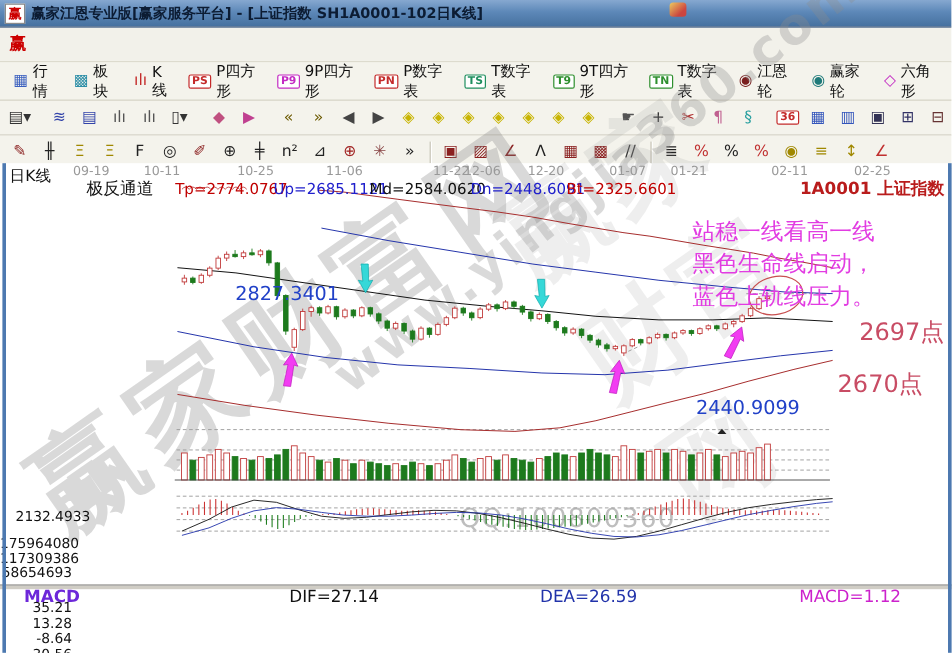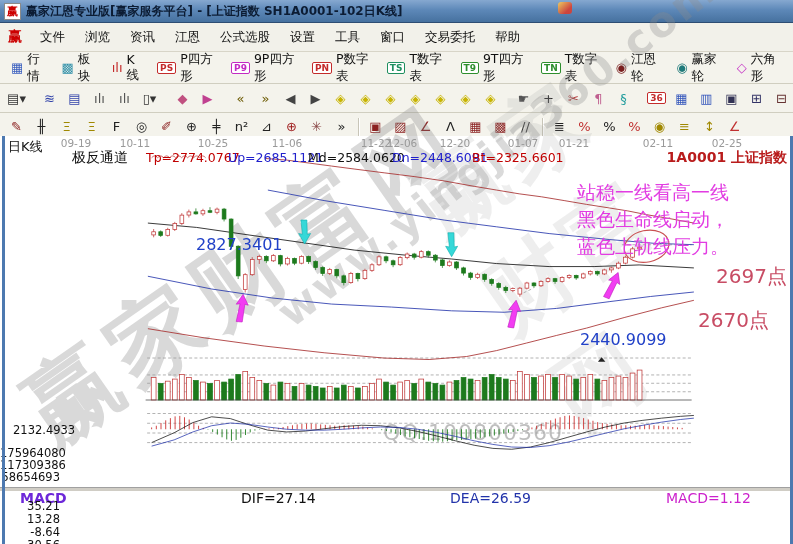--- a/index.html
+++ b/index.html
@@ -37,32 +37,20 @@
 <body>
 
 <div class="titlebar">
   <span class="appicon">赢</span>
   <span class="title">赢家江恩专业版[赢家服务平台] - [上证指数  SH1A0001-102日K线]</span>
   <span class="float-ico"></span>
 </div>
 
 <div class="menubar">
   <span class="logo">赢</span>
-  <span id="menu-items" style="display:flex;">
-      <span class="menu-item">文件</span>
-      <span class="menu-item">浏览</span>
-      <span class="menu-item">资讯</span>
-      <span class="menu-item">江恩</span>
-      <span class="menu-item">公式选股</span>
-      <span class="menu-item">设置</span>
-      <span class="menu-item">工具</span>
-      <span class="menu-item">窗口</span>
-      <span class="menu-item">交易委托</span>
-      <span class="menu-item">帮助</span>
-    </span>
 </div>
 
 <div class="tb tb1" id="toolbar-main">
     <span class="tmain">
       <span class="glyph" style="color: rgb(58, 95, 191);">▦</span>
       <span>行情</span>
     </span>
     <span class="tmain">
       <span class="glyph" style="color: rgb(46, 143, 168);">▩</span>
       <span>板块</span>

